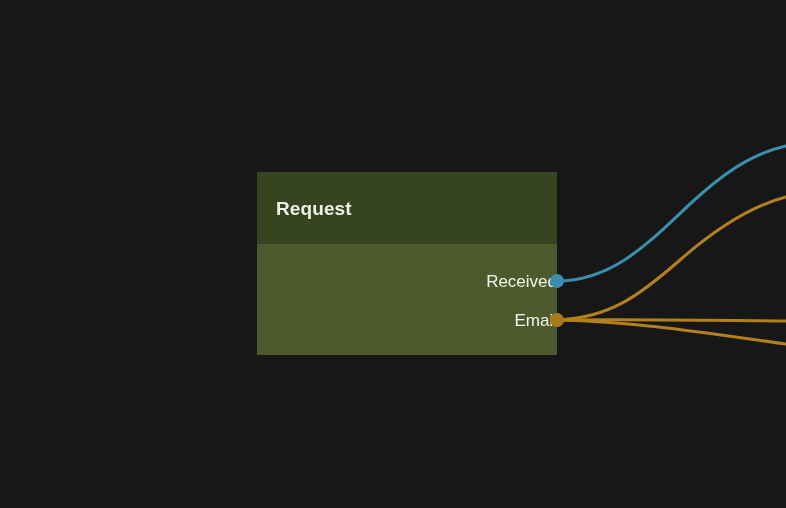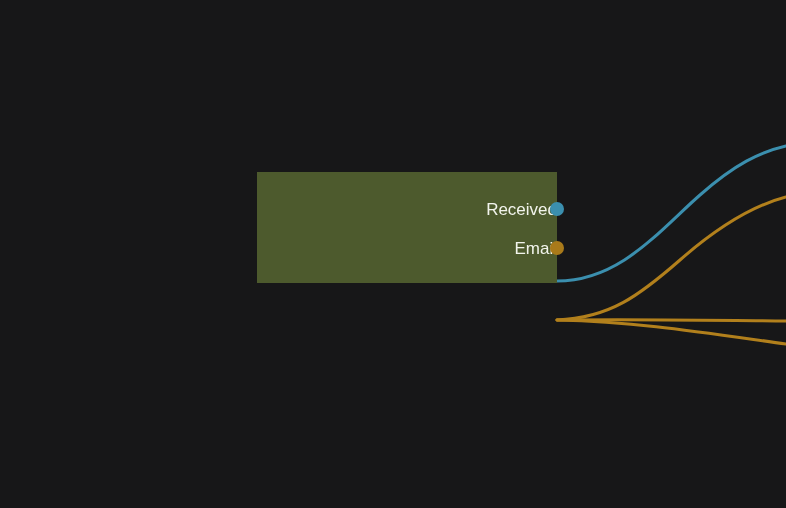--- a/index.html
+++ b/index.html
@@ -97,20 +97,23 @@
 
   <svg id="wire-layer" viewBox="0 0 786 508" width="786" height="508" xmlns="http://www.w3.org/2000/svg">
     <path stroke="#3b8fae" stroke-width="3" d="M 557 281 C 620 281, 660 230, 700 195 C 735 164, 760 152, 786 146"></path>
     <path stroke="#b2801c" stroke-width="3" d="M 557 320 C 610 318, 640 295, 680 260 C 720 225, 755 205, 786 197"></path>
     <path stroke="#b2801c" stroke-width="3" d="M 557 320 C 640 319, 700 320, 786 321"></path>
     <path stroke="#b2801c" stroke-width="3" d="M 557 320 C 640 322, 700 332, 786 344"></path>
   </svg>
 
   <div class="node" style="left:257px; top:172px; width:300px; height:183px;">
 
+    <div class="node-header" style="height: 72px; background: rgb(55, 68, 32);">
+      <span class="node-title" style="color: rgb(238, 240, 230);">Request</span>
+    </div>
 
     <div class="node-body" style="height: 111px; background: rgb(77, 90, 45);">
 
       <div class="port-row" style="top: 26px;">
         <span class="port-label">Received</span>
         <span class="port-dot" style="background:#3b8fae;"></span>
       </div>
 
       <div class="port-row" style="top: 65px;">
         <span class="port-label">Email</span>

